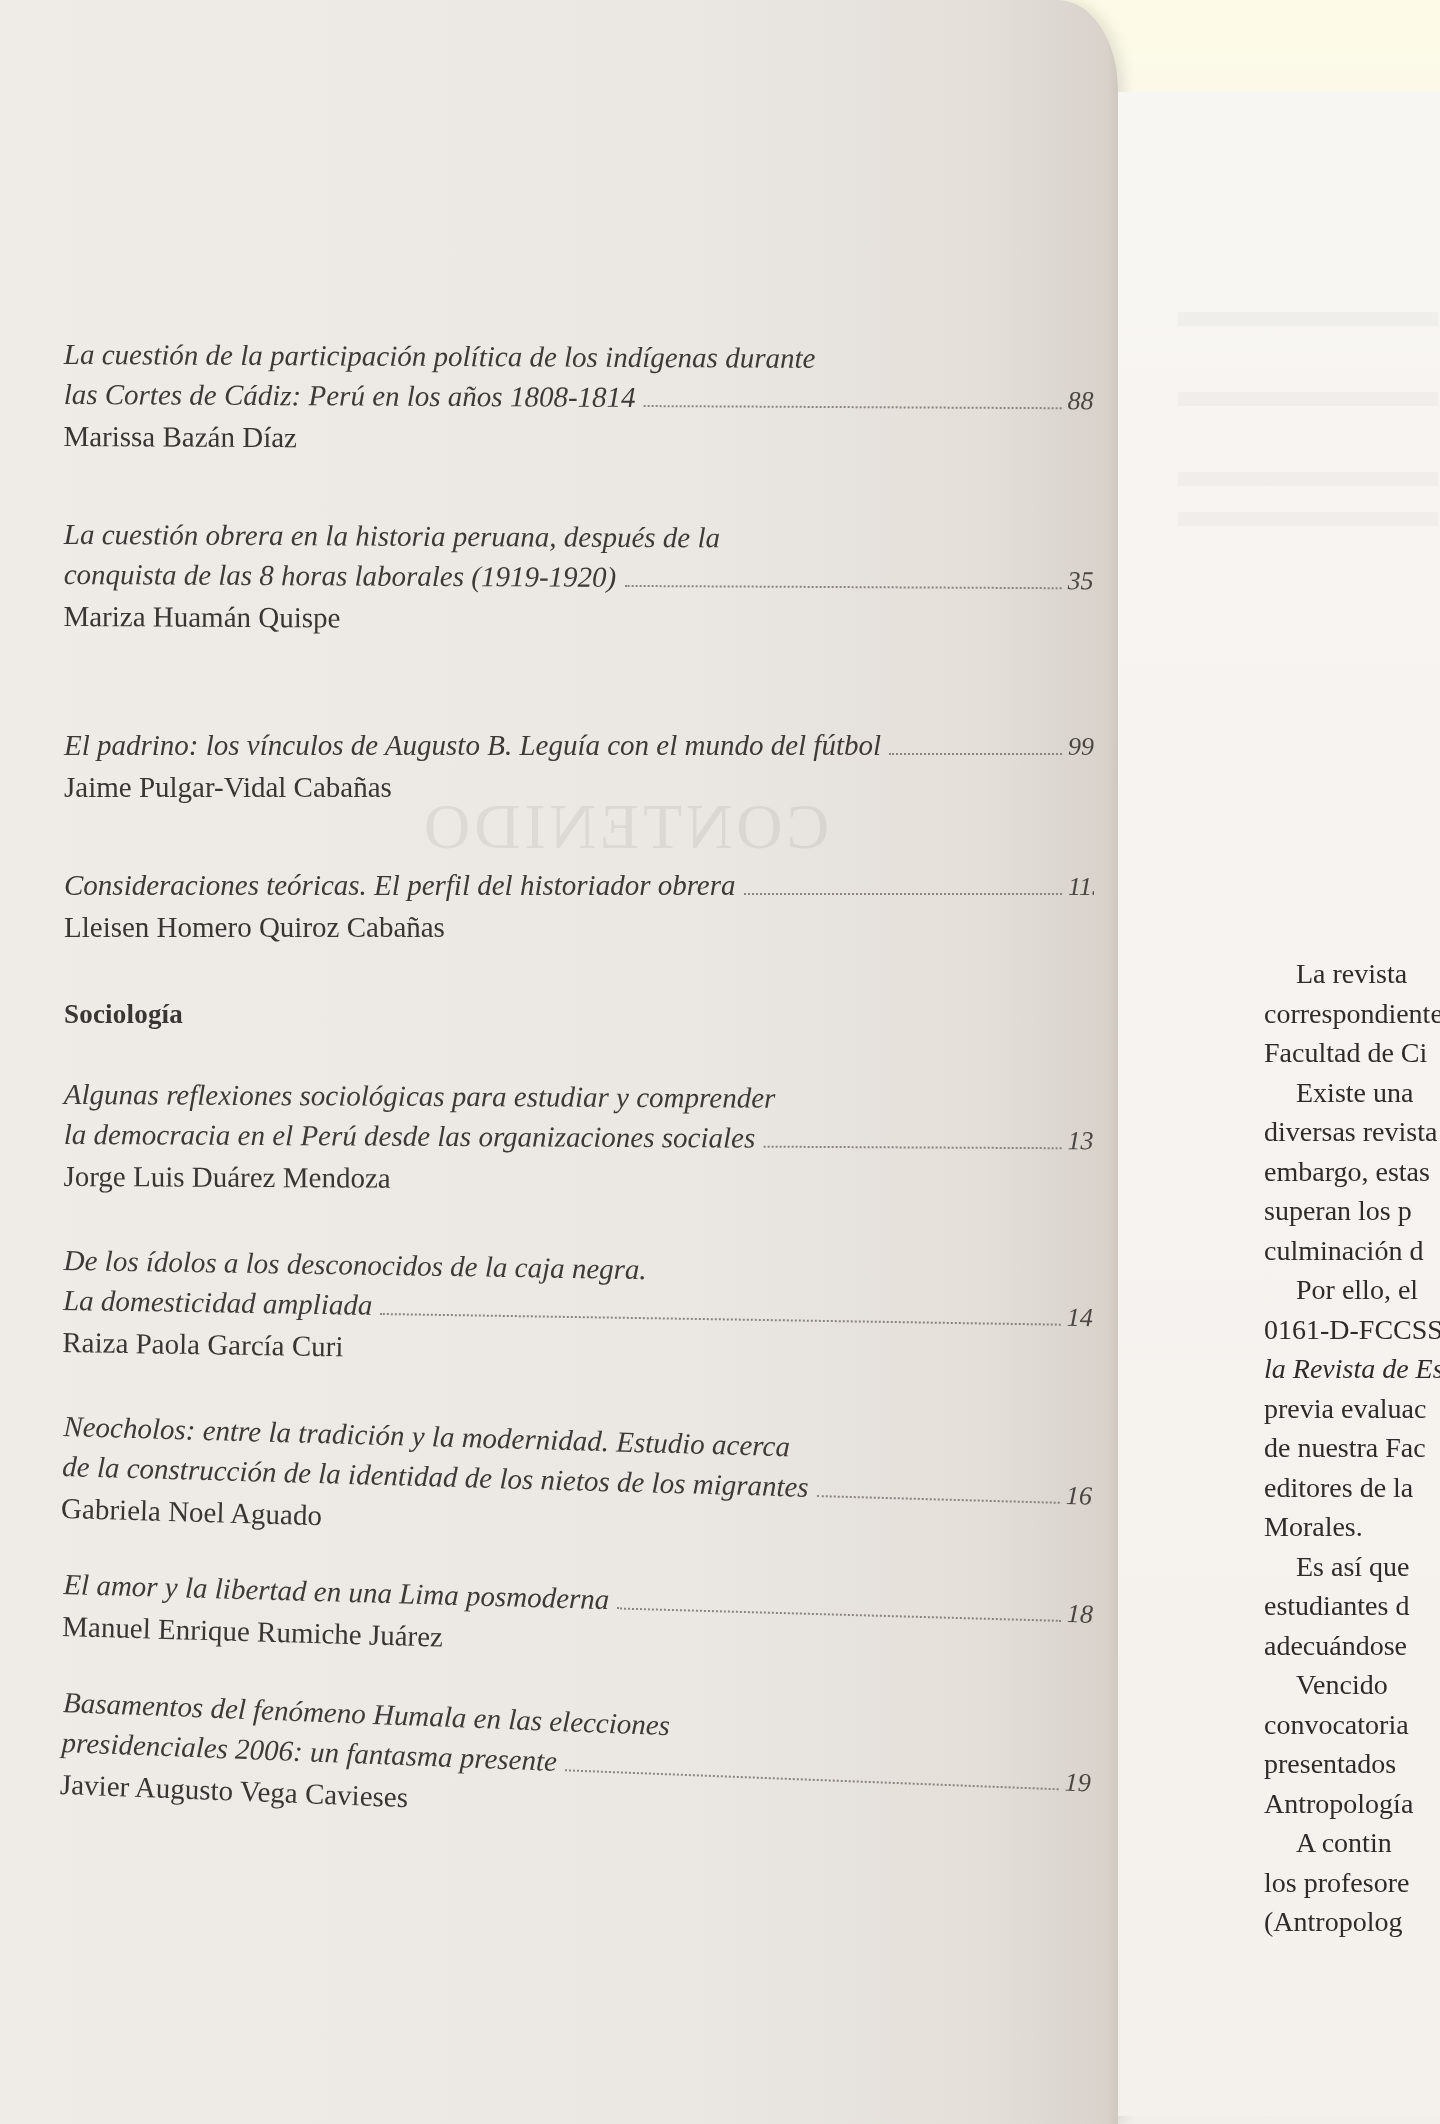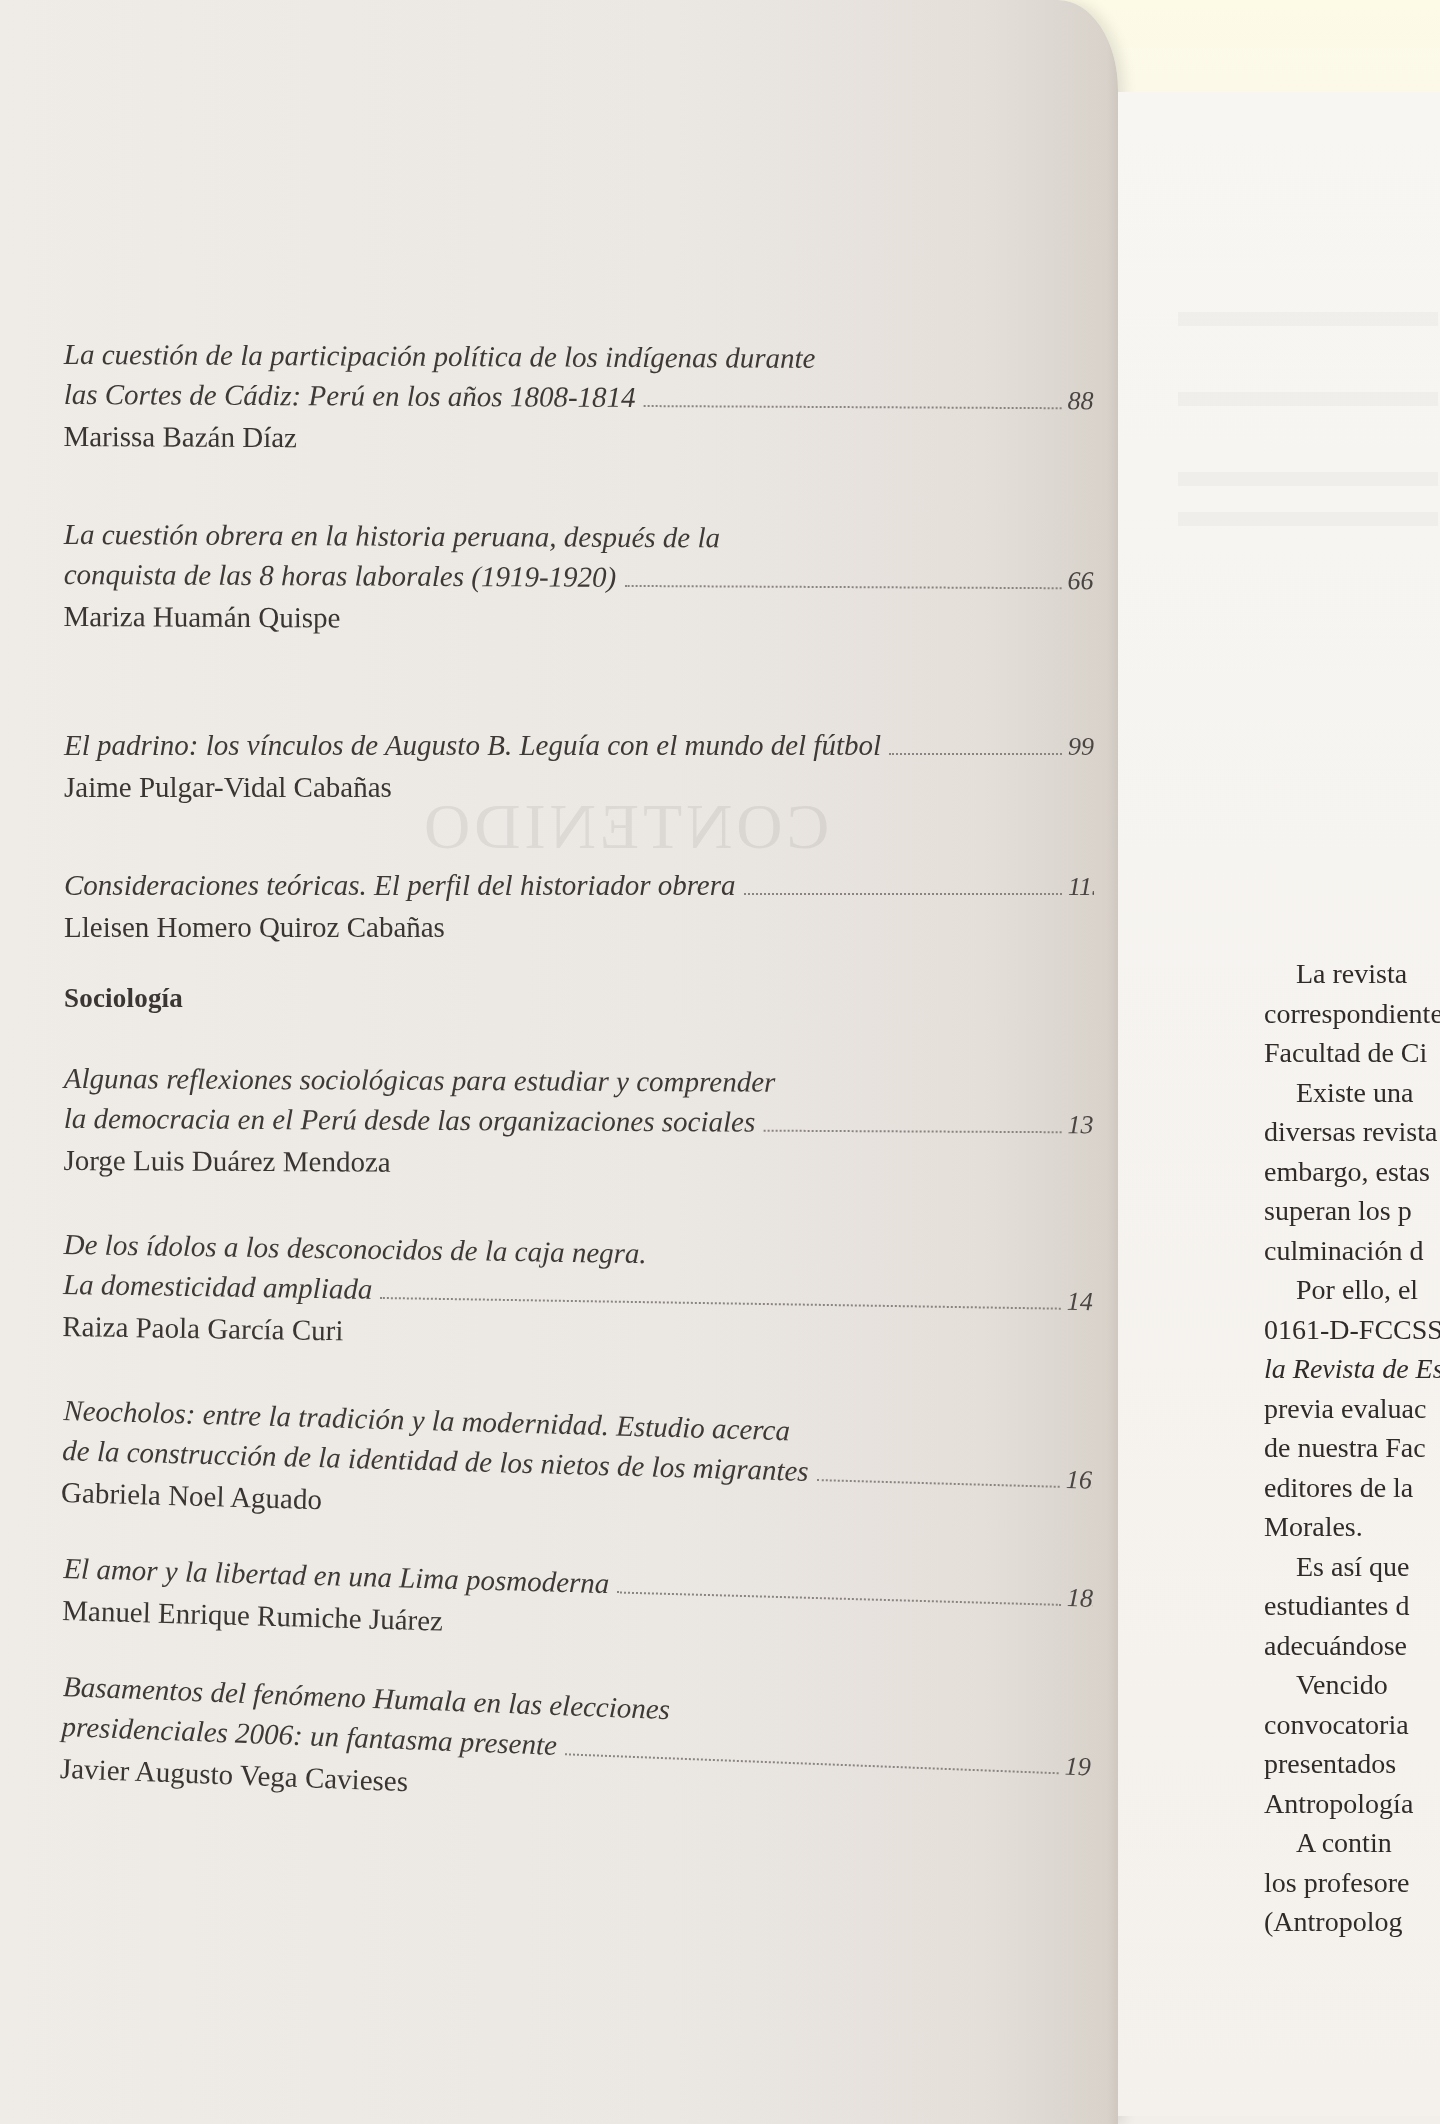--- a/index.html
+++ b/index.html
@@ -33,21 +33,21 @@
     flex: 1; border-bottom: 2px dotted #8a8480; margin: 0 6px 8px 8px; height: 1px;
   }
   .entry .page-num {
     font-family: "Liberation Serif", serif; font-size: 26px; color: #4a4542;
     width: 26px; overflow: hidden; white-space: nowrap;
   }
   .entry .author {
     font-family: "Liberation Serif", serif; font-size: 29px; line-height: 40px;
     color: #3a3532; margin: 0;
   }
-  .sec-gap { margin-top: 36px; }
+  .sec-gap { margin-top: 52px; }
   .skew1 { transform: rotate(0.3deg); transform-origin: left top; }
   .skew2 { transform: rotate(0.9deg); transform-origin: left top; }
   .skew3 { transform: rotate(1.6deg); transform-origin: left top; }
   .skew4 { transform: rotate(2.2deg); transform-origin: left top; }
 
   
   .ghost {
     position: absolute; color: rgba(90,85,80,0.10); font-family: "Liberation Serif", serif;
     transform: scaleX(-1); pointer-events: none; white-space: nowrap;
   }
@@ -86,21 +86,21 @@
       </p>
       <p class="author">Marissa Bazán Díaz</p>
     </div>
 
     <div class="entry skew1" style="margin-top:58px;">
       <p class="title">
         <span class="title-line">La cuestión obrera en la historia peruana, después de la</span>
         <span class="last-line">
             <span class="txt">conquista de las 8 horas laborales (1919-1920)</span>
             <span class="leader"></span>
-            <span class="page-num">66</span>
+            <span class="page-num">35</span>
           </span>
       </p>
       <p class="author">Mariza Huamán Quispe</p>
     </div>
 
     <div class="entry" style="margin-top:89px;">
       <p class="title">
         <span class="last-line">
             <span class="txt">El padrino: los vínculos de Augusto B. Leguía con el mundo del fútbol</span>
             <span class="leader"></span>

